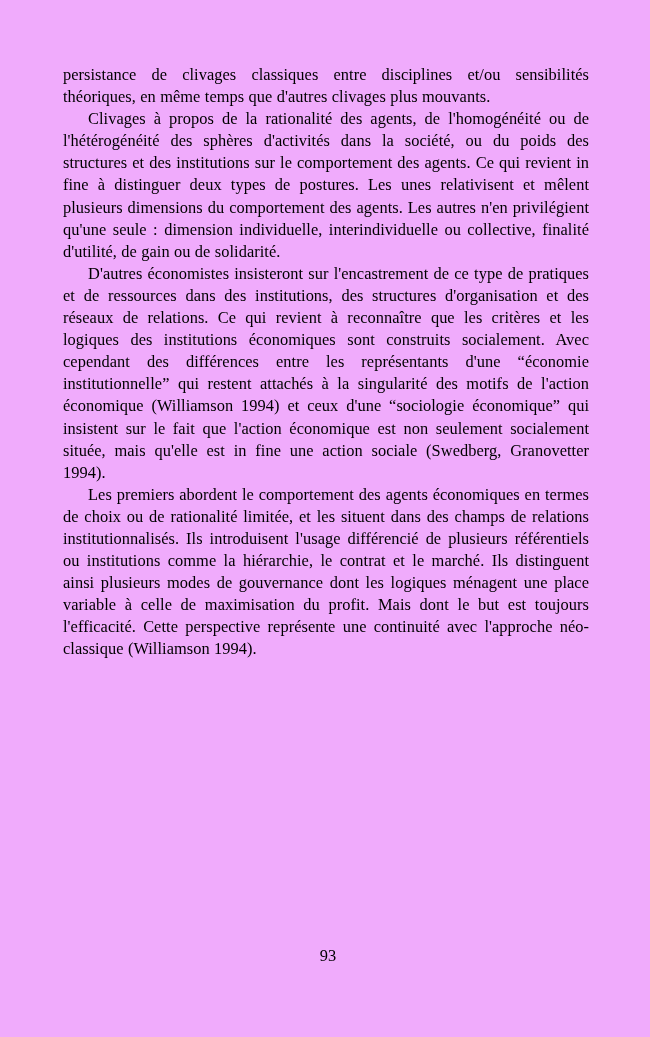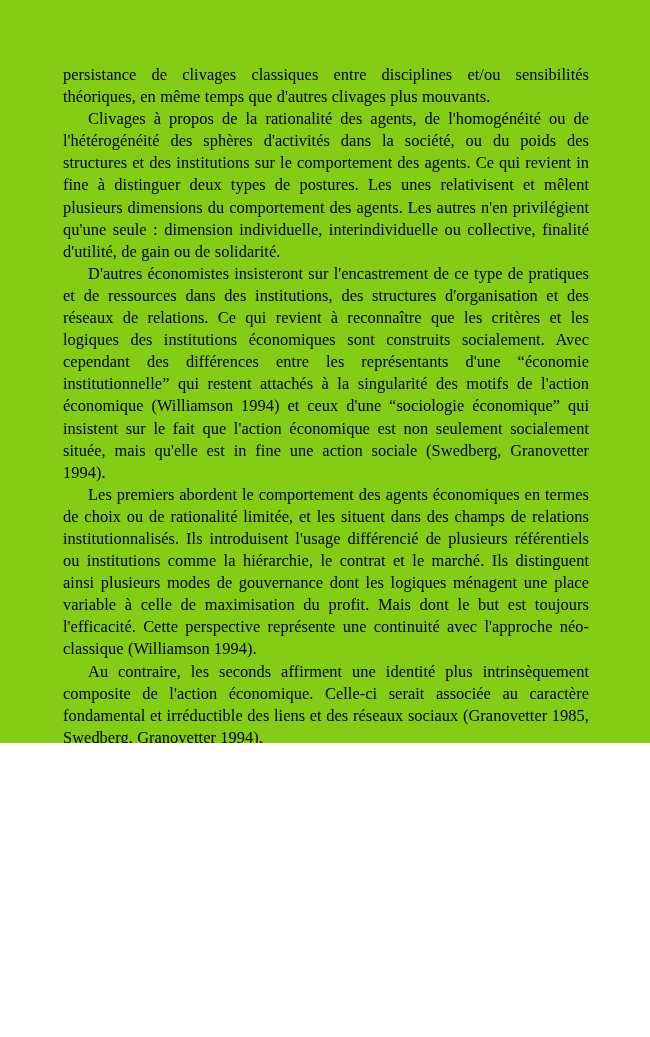--- a/index.html
+++ b/index.html
@@ -3,22 +3,22 @@
 <meta charset="utf-8">
 <style>
   html, body {
     margin: 0;
     padding: 0;
     background: #ffffff;
   }
   .page {
     position: relative;
     width: 650px;
-    height: 743px;
-    background: #84cc16;
+    height: 1037px;
+    background: #f0abfc;
     overflow: hidden;
     font-family: "Liberation Serif", "DejaVu Serif", serif;
     color: #000000;
   }
   .text-block {
     position: absolute;
     left: 63px;
     top: 64px;
     width: 526px;
   }
@@ -52,18 +52,17 @@
 </head>
 <body>
 
 <div class="page">
 
   <div class="text-block">
     <p class="para no-indent">persistance de clivages classiques entre disciplines et/ou sensibilités théoriques, en même temps que d'autres clivages plus mouvants.</p>
     <p class="para">Clivages à propos de la rationalité des agents, de l'homogénéité ou de l'hétérogénéité des sphères d'activités dans la société, ou du poids des structures et des institutions sur le comportement des agents. Ce qui revient in fine à distinguer deux types de postures. Les unes relativisent et mêlent plusieurs dimensions du comportement des agents. Les autres n'en privilégient qu'une seule : dimension individuelle, interindividuelle ou collective, finalité d'utilité, de gain ou de solidarité.</p>
     <p class="para">D'autres économistes insisteront sur l'encastrement de ce type de pratiques et de ressources dans des institutions, des structures d'organisation et des réseaux de relations. Ce qui revient à reconnaître que les critères et les logiques des institutions économiques sont construits socialement. Avec cependant des différences entre les représentants d'une “économie institutionnelle” qui restent attachés à la singularité des motifs de l'action économique (Williamson 1994) et ceux d'une “sociologie économique” qui insistent sur le fait que l'action économique est non seulement socialement située, mais qu'elle est in fine une action sociale (Swedberg, Granovetter 1994).</p>
     <p class="para">Les premiers abordent le comportement des agents économiques en termes de choix ou de rationalité limitée, et les situent dans des champs de relations institutionnalisés. Ils introduisent l'usage différencié de plusieurs référentiels ou institutions comme la hiérarchie, le contrat et le marché. Ils distinguent ainsi plusieurs modes de gouvernance dont les logiques ménagent une place variable à celle de maximisation du profit. Mais dont le but est toujours l'efficacité. Cette perspective représente une continuité avec l'approche néo-classique (Williamson 1994).</p>
-    <p class="para">Au contraire, les seconds affirment une identité plus intrinsèquement composite de l'action économique. Celle-ci serait associée au caractère fondamental et irréductible des liens et des réseaux sociaux (Granovetter 1985, Swedberg, Granovetter 1994).</p>
   </div>
 
   <div class="page-number">93</div>
 
 </div>
 
 </body></html>

